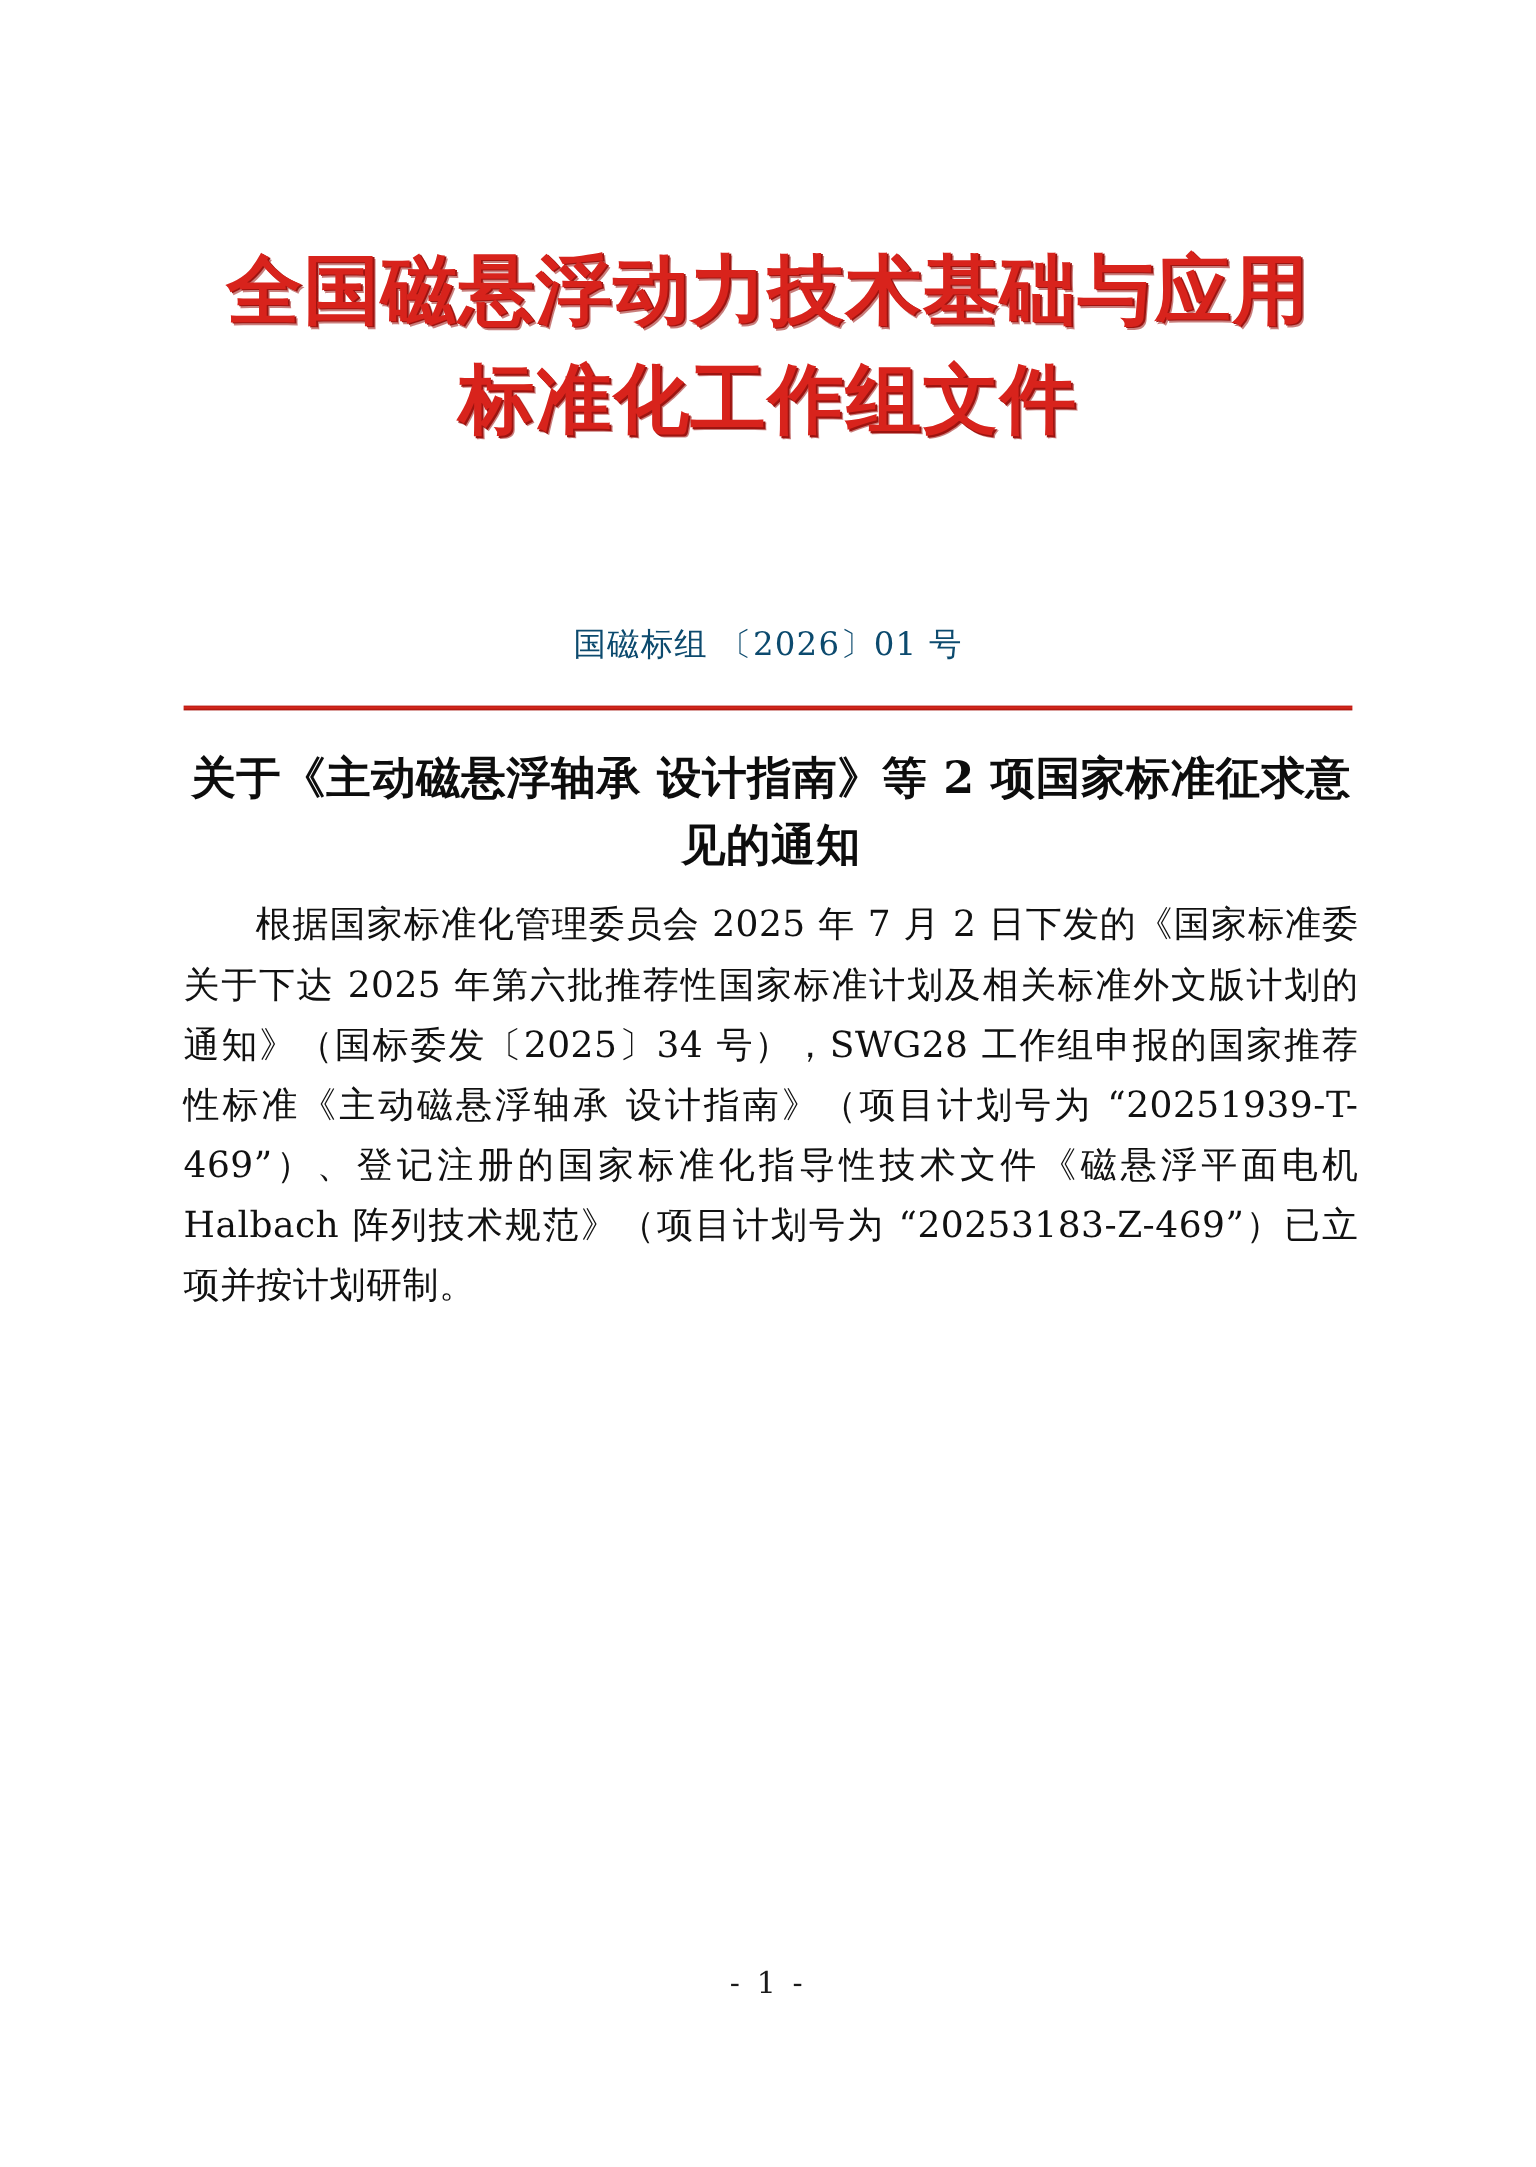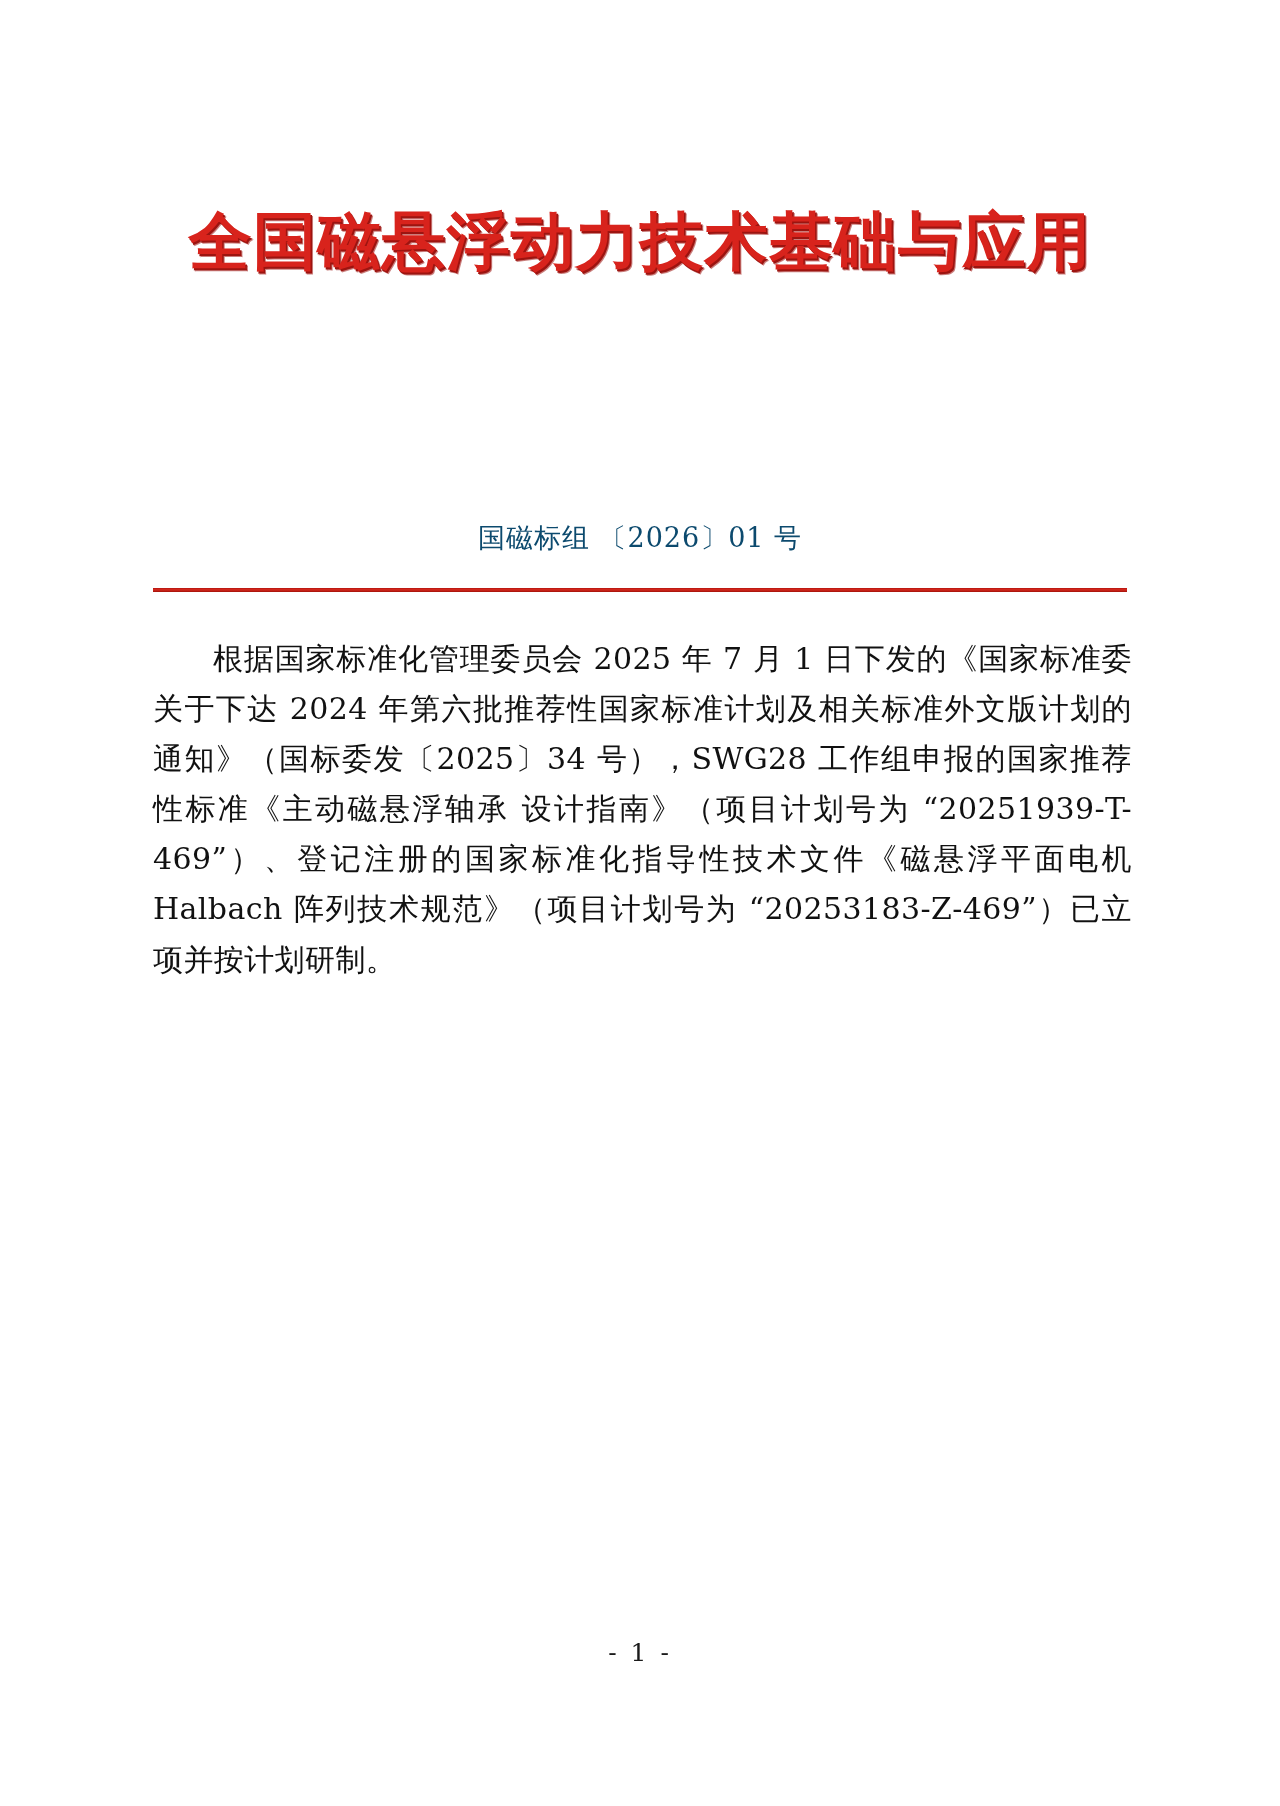--- a/index.html
+++ b/index.html
@@ -120,30 +120,32 @@
     color: #1a1a1a;
   }
 </style>
 </head>
 <body>
 
 <div class="page">
 
   <div class="masthead">
     <span class="masthead-line">全国磁悬浮动力技术基础与应用</span>
+    <span class="masthead-line">标准化工作组文件</span>
   </div>
 
   <div class="doc-number">国磁标组 〔2026〕01 号</div>
 
   <div class="red-rule"></div>
 
   <div class="content">
 
+    <h1 class="doc-heading">关于《主动磁悬浮轴承  设计指南》等 2 项国家标准征求意见的通知</h1>
 
 
-    <p class="body-par">根据国家标准化管理委员会 2025 年 7 月 1 日下发的《国家标准委关于下达 2024 年第六批推荐性国家标准计划及相关标准外文版计划的通知》（国标委发〔2025〕34 号），SWG28 工作组申报的国家推荐性标准《主动磁悬浮轴承  设计指南》（项目计划号为 “20251939-T-469”）、登记注册的国家标准化指导性技术文件《磁悬浮平面电机 Halbach 阵列技术规范》（项目计划号为 “20253183-Z-469”）已立项并按计划研制。</p>
+    <p class="body-par">根据国家标准化管理委员会 2025 年 7 月 2 日下发的《国家标准委关于下达 2025 年第六批推荐性国家标准计划及相关标准外文版计划的通知》（国标委发〔2025〕34 号），SWG28 工作组申报的国家推荐性标准《主动磁悬浮轴承  设计指南》（项目计划号为 “20251939-T-469”）、登记注册的国家标准化指导性技术文件《磁悬浮平面电机 Halbach 阵列技术规范》（项目计划号为 “20253183-Z-469”）已立项并按计划研制。</p>
 
 
   </div>
 
   <div class="footer">- 1 -</div>
 
 </div>
 
 </body></html>

